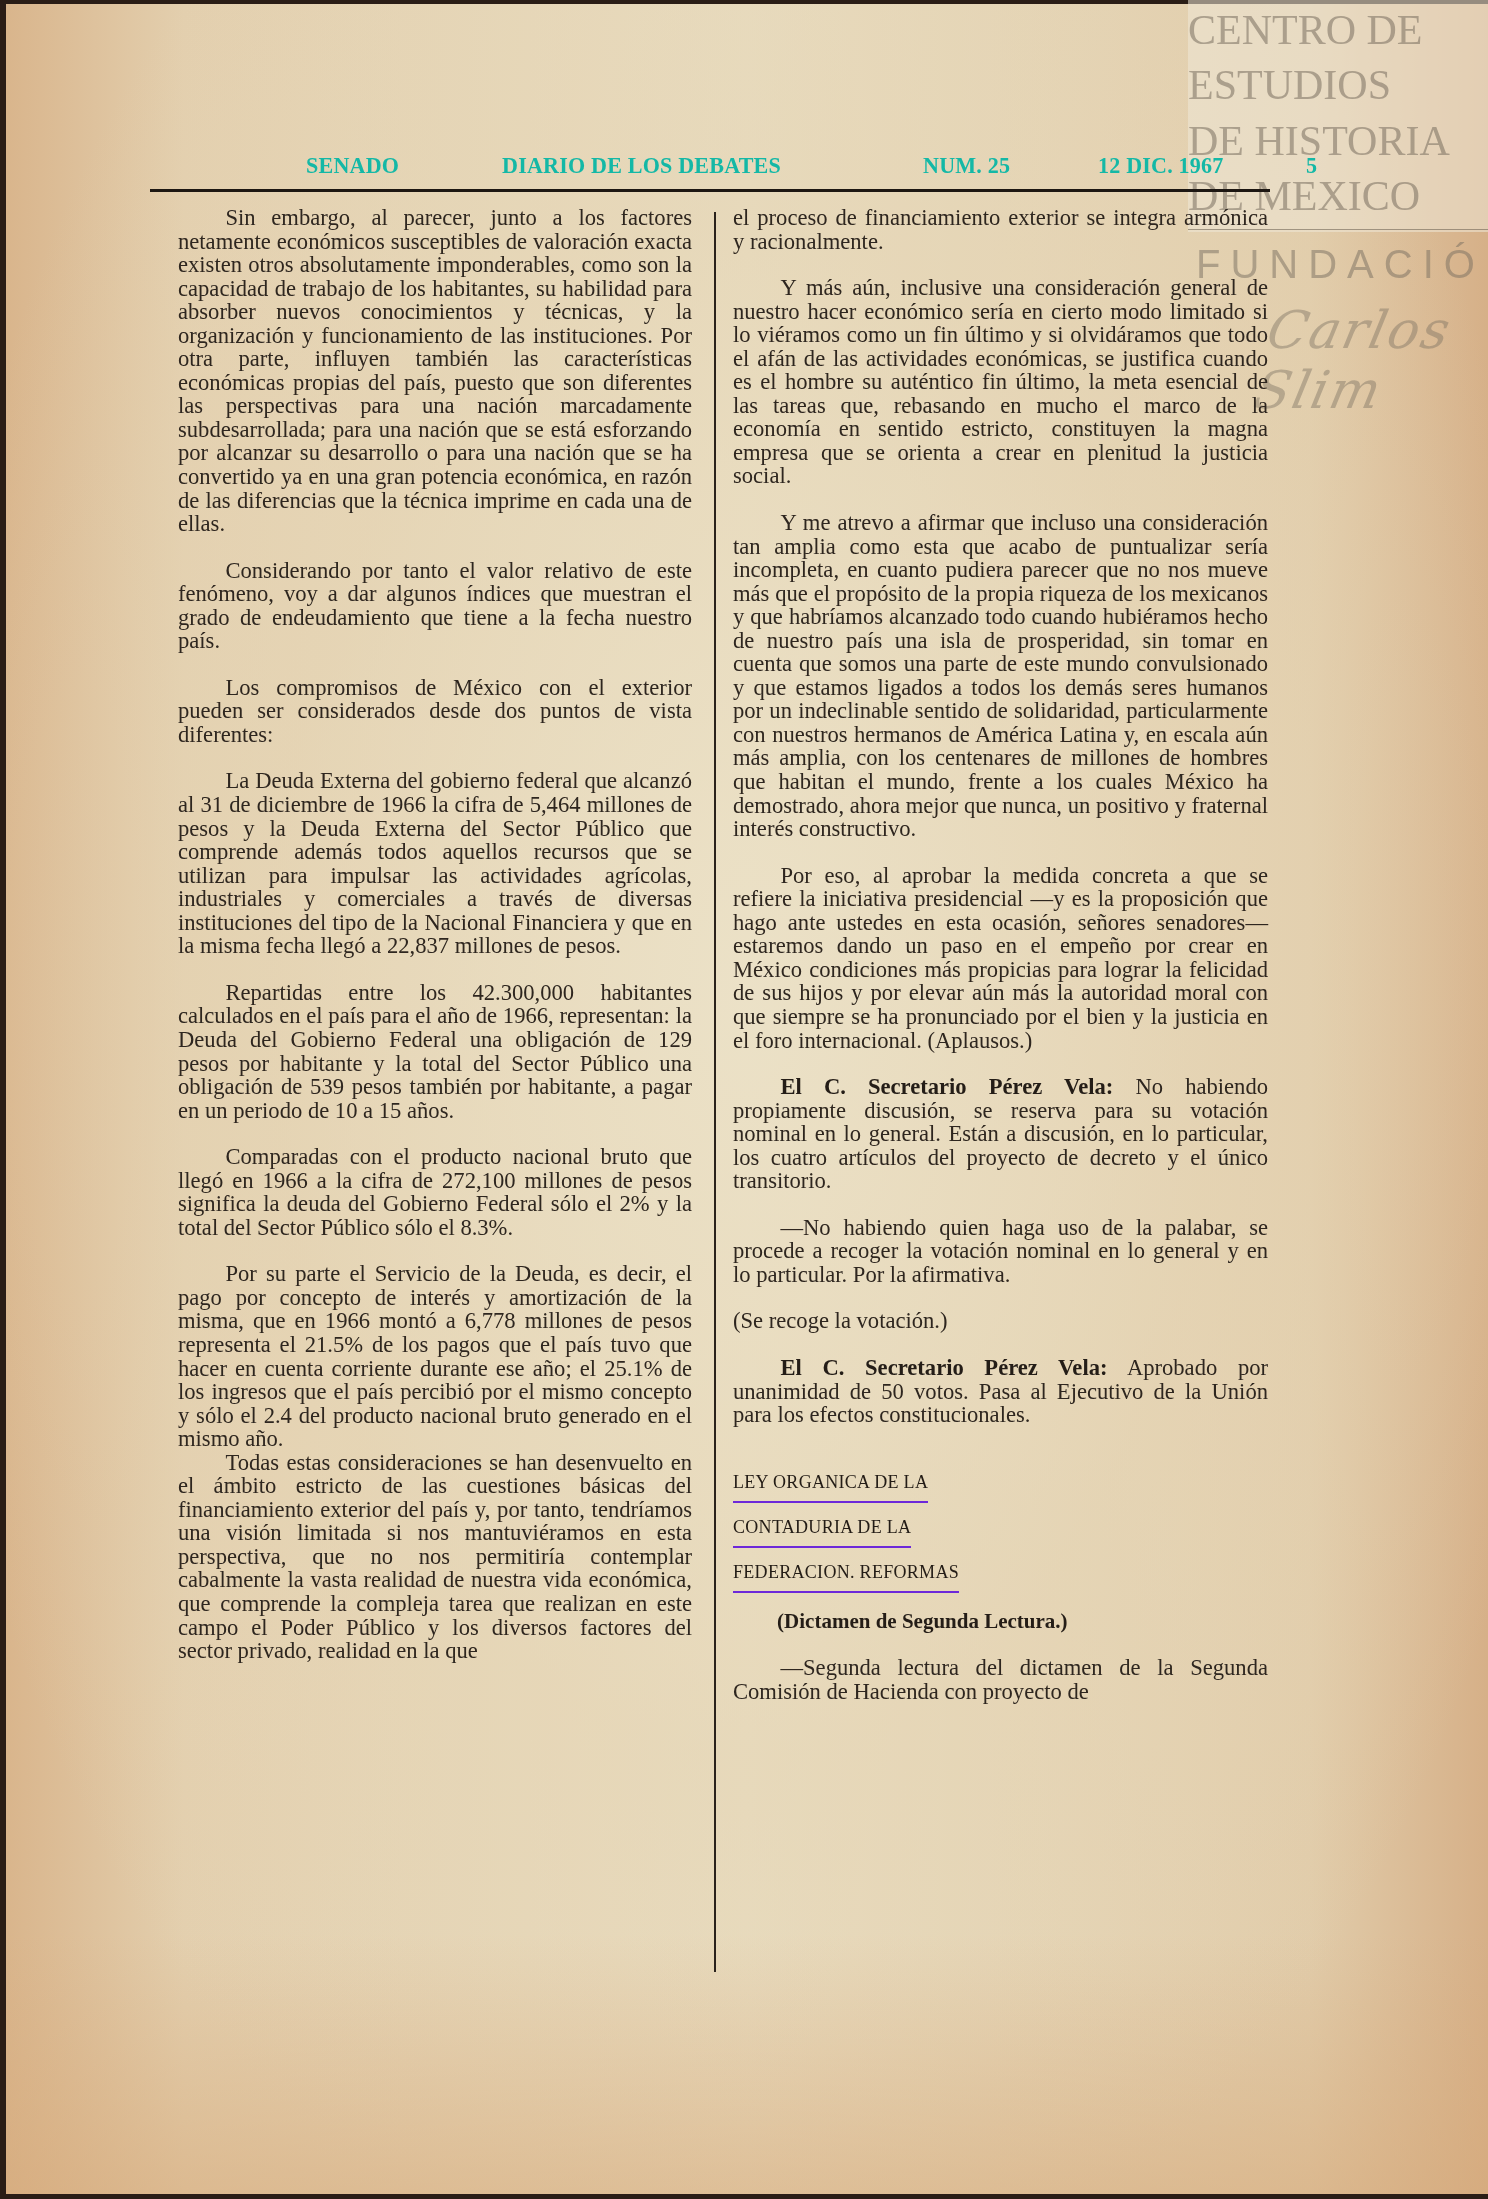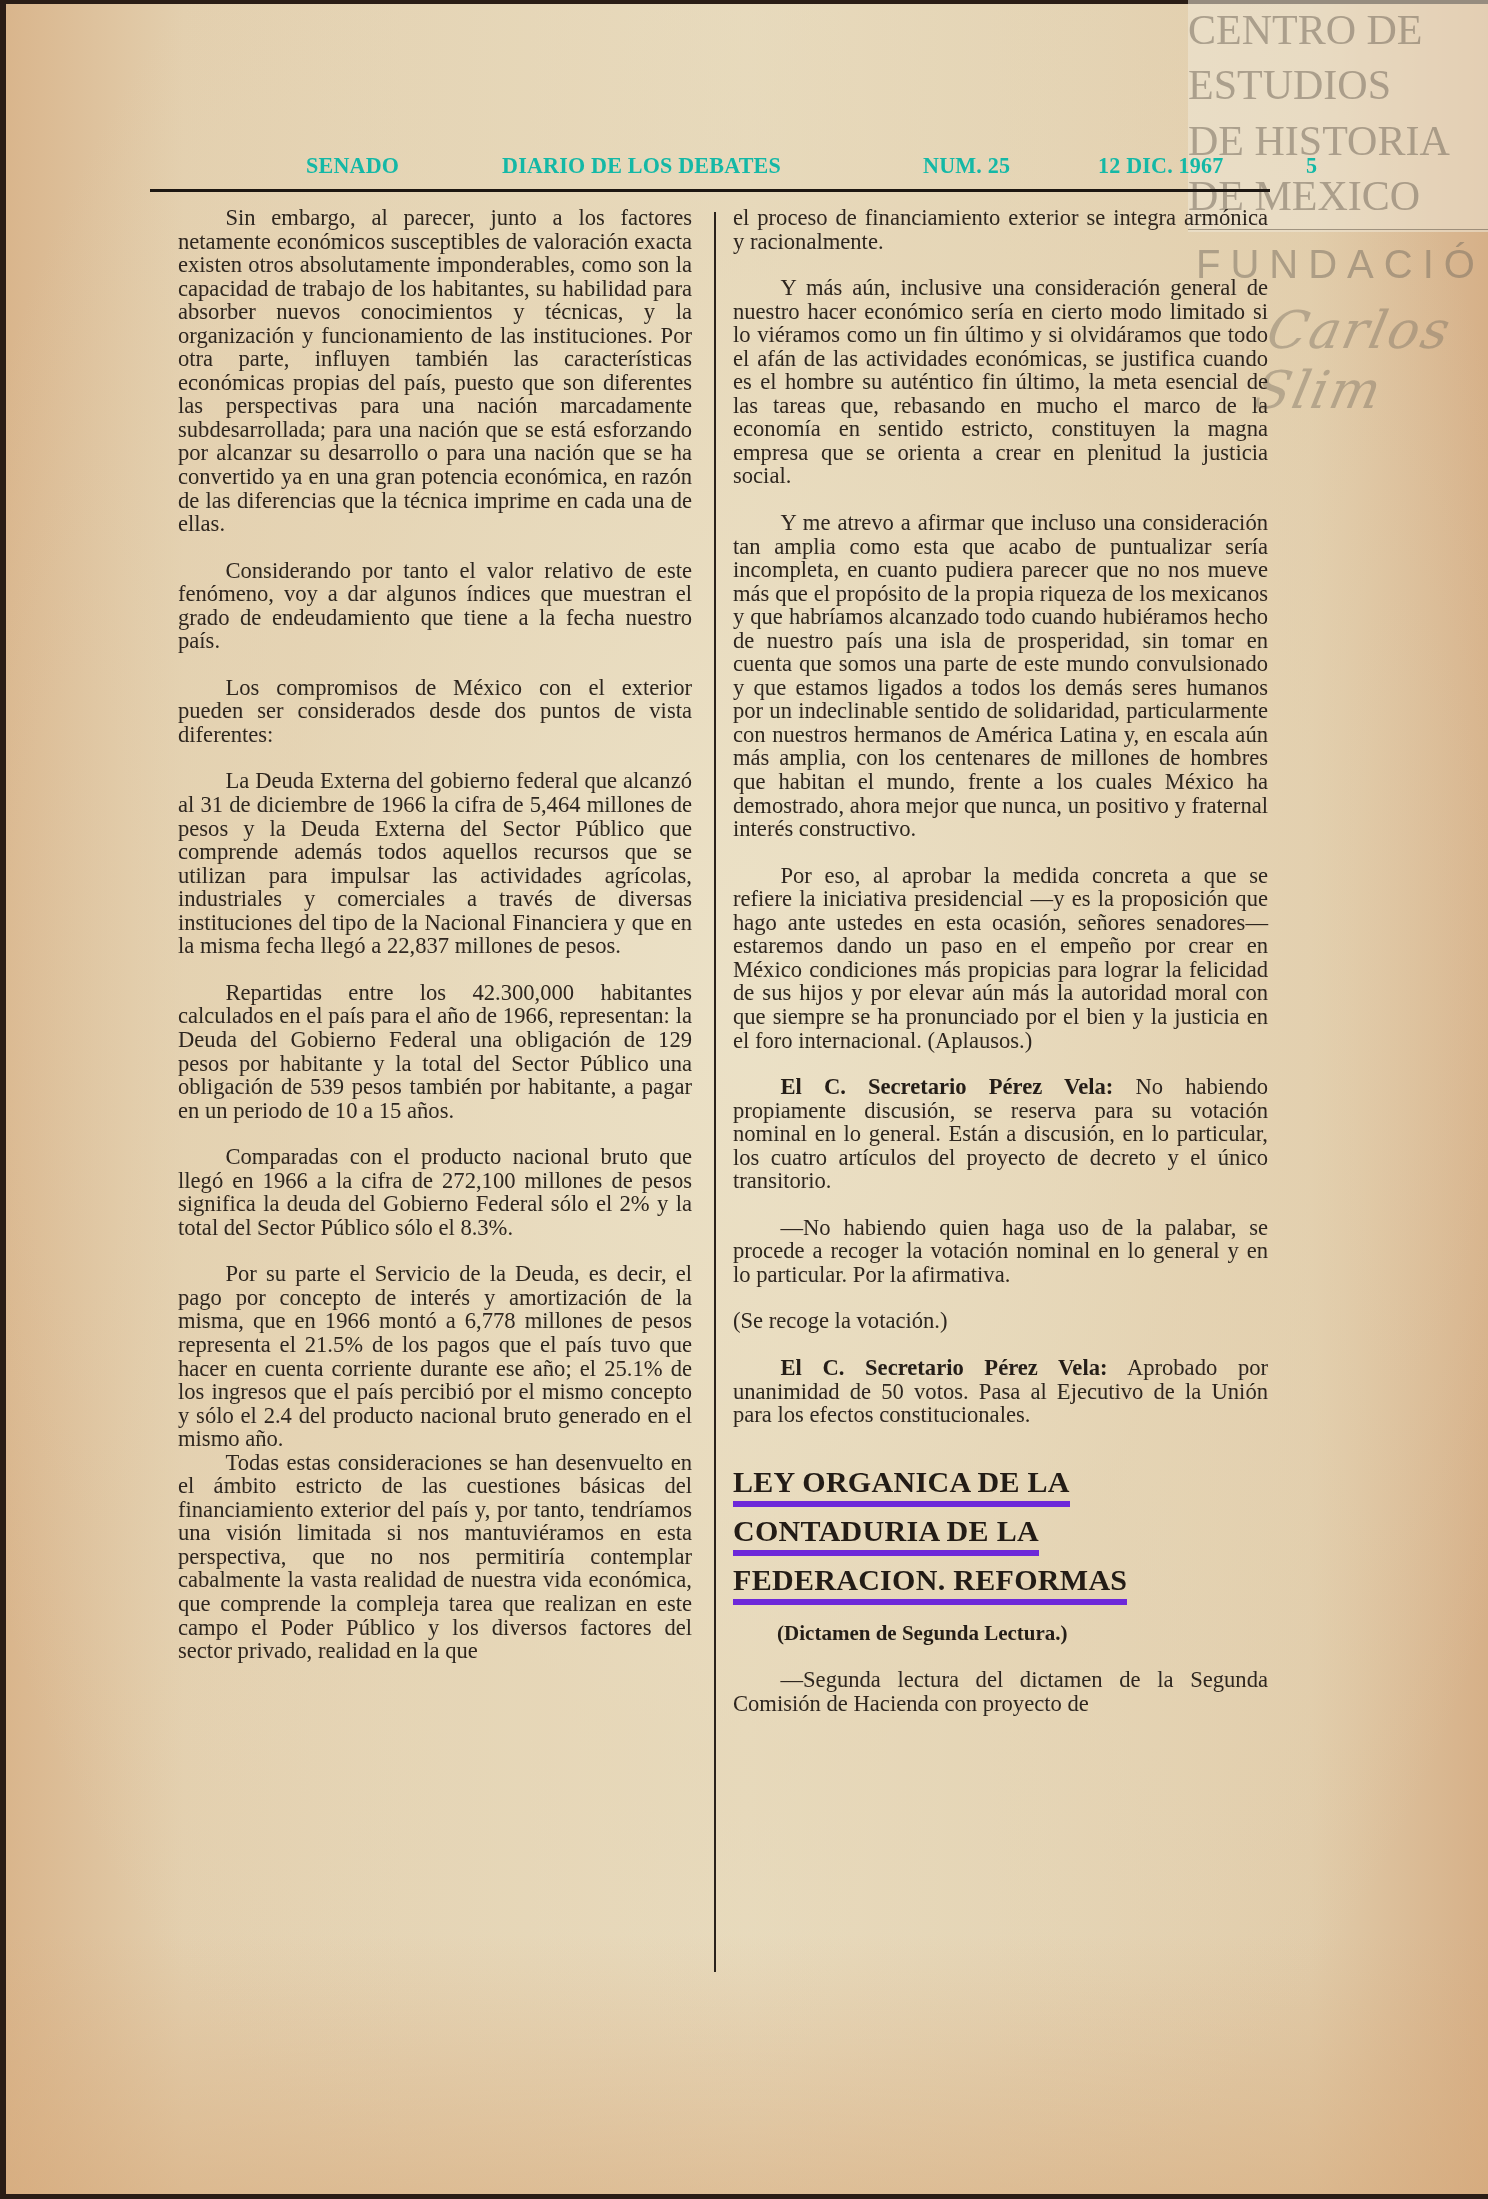--- a/index.html
+++ b/index.html
@@ -50,22 +50,22 @@
   .col p.center { text-align: left; text-indent: 0; }
   .col b { font-weight: bold; color: #241d17; }
 
   .col-divider {
     position: absolute; left: 714px; top: 212px; width: 2px; height: 1760px;
     background: #2a221c;
   }
 
   
   .section-title {
-    font-weight: bold; font-size: 30px; line-height: 26px; color: #231c16;
-    display: inline-block; border-bottom: 6px solid #6d28d9; padding-bottom: 6px; margin-bottom: 11px;
+    font-weight: normal; font-size: 18px; line-height: 26px; color: #231c16;
+    display: inline-block; border-bottom: 2px solid #6d28d9; padding-bottom: 6px; margin-bottom: 11px;
     letter-spacing: 0.3px;
   }
   .title-block { margin: 42px 0 6px 0; }
   .subtitle { font-weight: bold; font-size: 21px; color: #241d17; margin: 4px 0 22px 0; text-indent: 0; }
 
   
   .wm-panel {
     position: absolute; left: 1188px; top: 0; width: 300px; height: 232px;
     background: rgba(238,232,215,0.55);
   }

